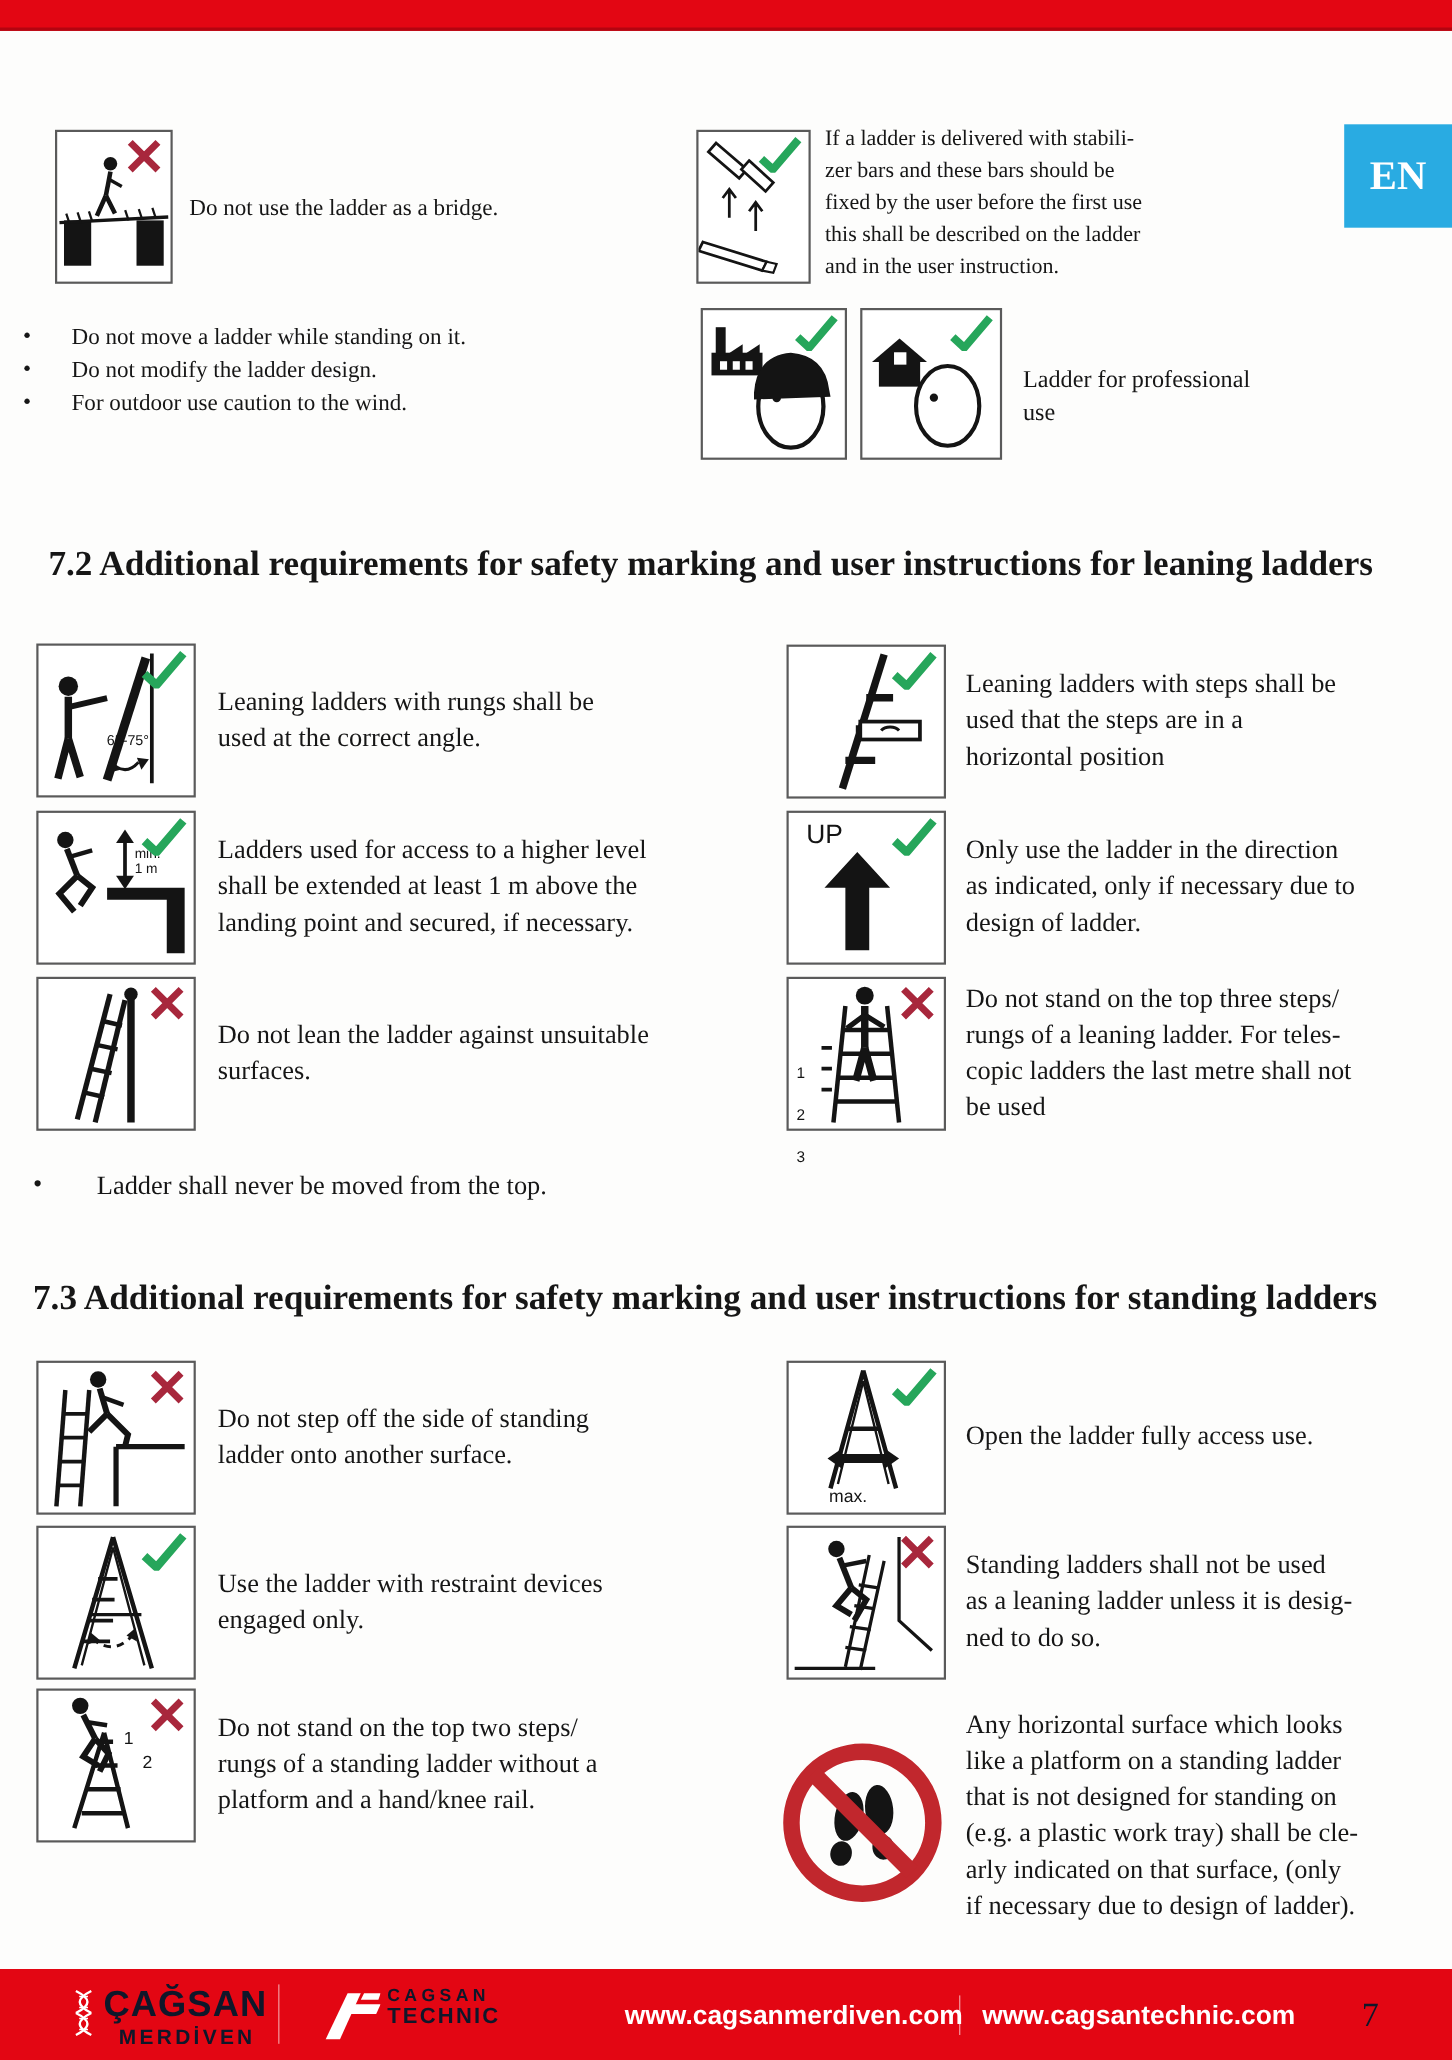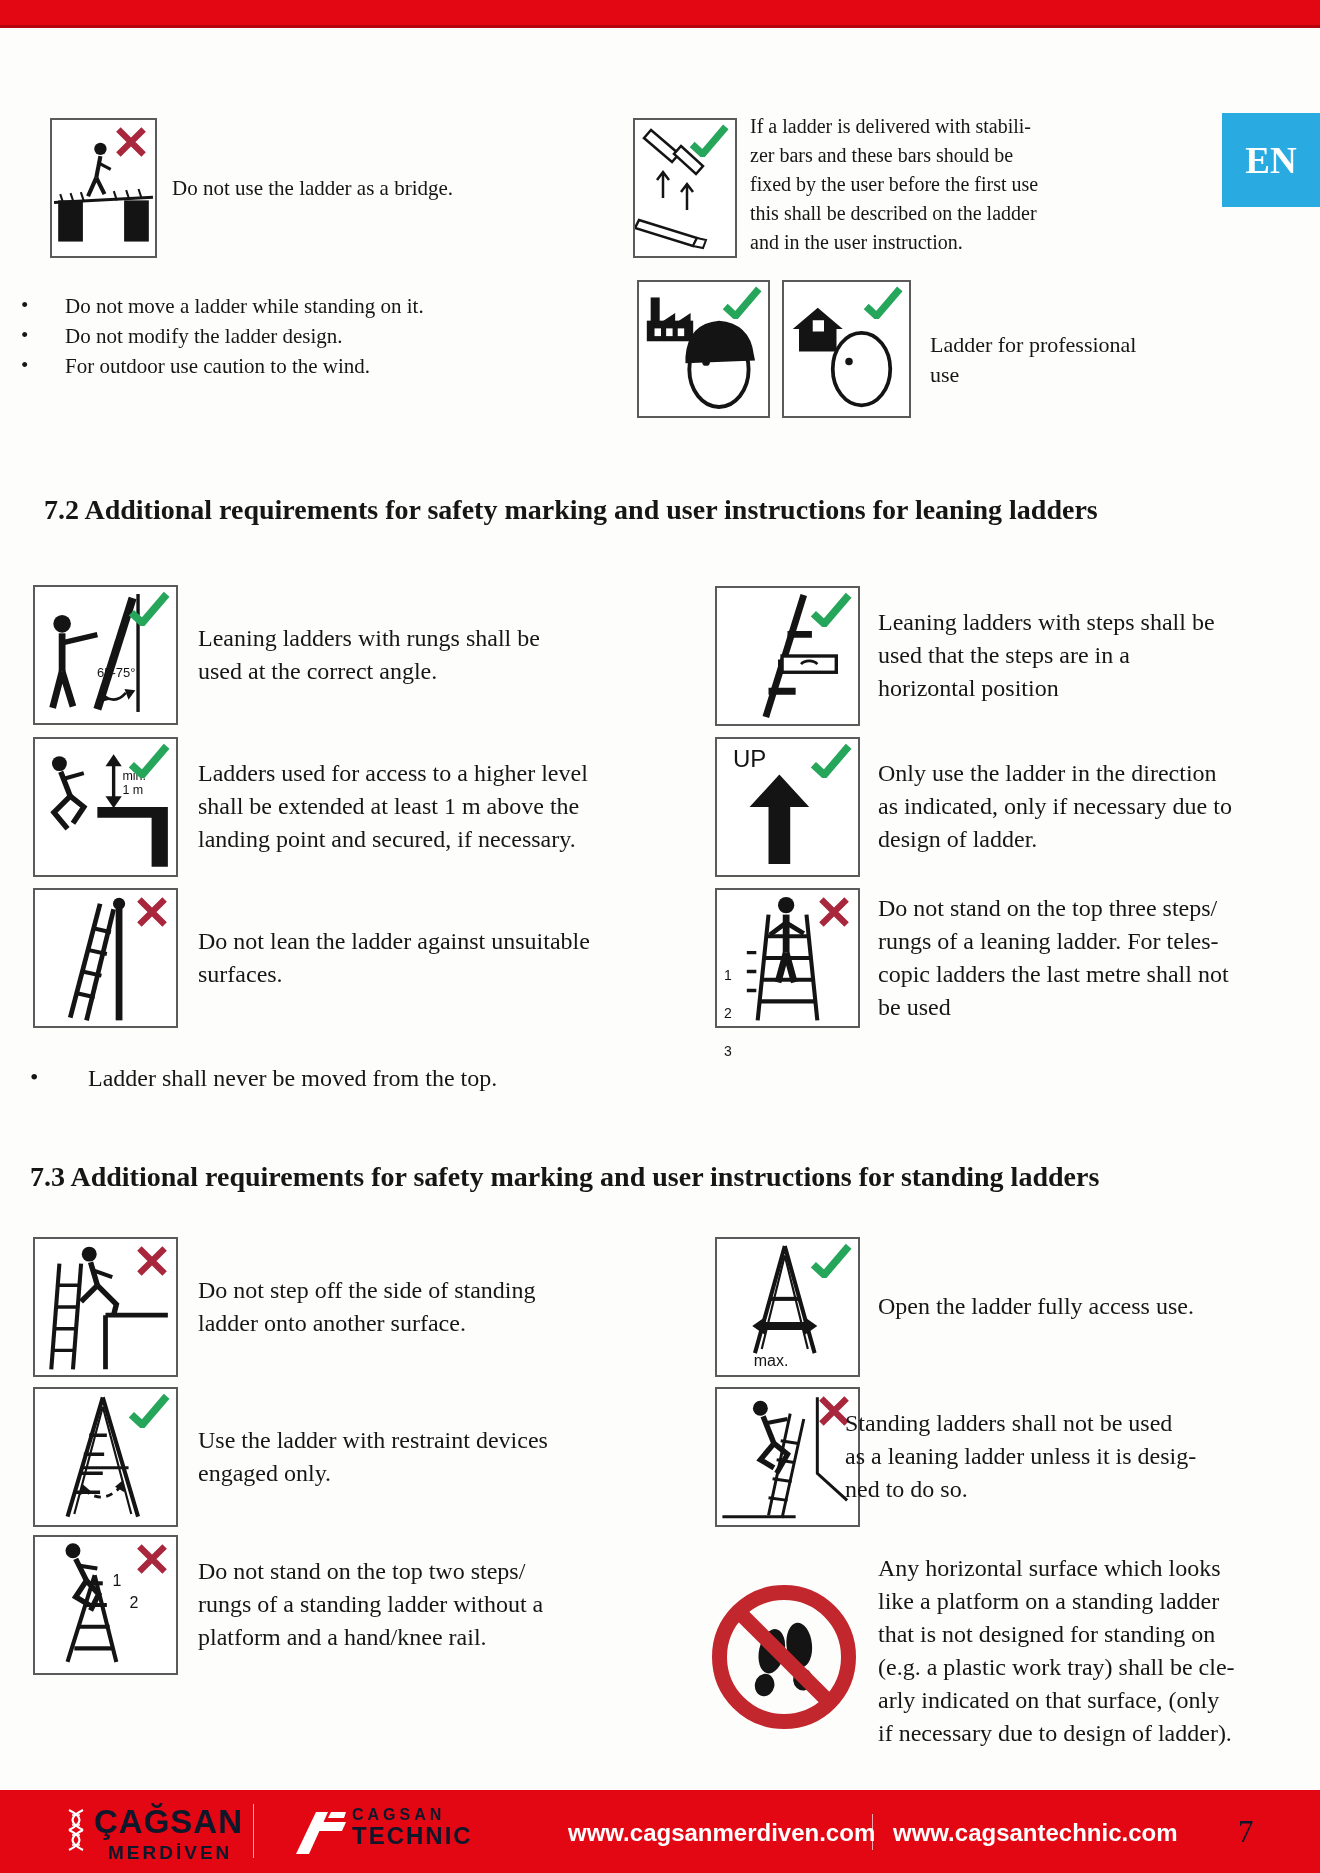--- a/index.html
+++ b/index.html
@@ -10,21 +10,21 @@
   .en-badge{left:1222px;top:113px;width:98px;height:94px;background:#29ABE2;color:#fff;
             display:flex;align-items:center;justify-content:center;font-size:37px;font-weight:bold;}
   .pbox{position:absolute;background:#fff;border:2px solid #5a5a5a;box-sizing:border-box;}
   .pict{position:absolute;left:0;top:0;width:100%;height:100%;}
   .mark{position:absolute;top:4px;right:6px;}
   .cap{white-space:pre-line;}
   .cap20{font-size:20px;line-height:29px;}
   .cap21{font-size:21px;line-height:30px;}
   .cap22{font-size:22px;line-height:30px;}
   .cap24{font-size:24px;line-height:33px;}
-  .heading{font-size:28px;font-weight:bold;white-space:nowrap;}
+  .heading{font-size:32px;font-weight:bold;white-space:nowrap;}
   .bullet-item{position:relative;padding-left:44px;}
   .bullet-item::before{content:"\2022";position:absolute;left:0;top:-1px;}
   .plabel{position:absolute;font-family:"Liberation Sans",sans-serif;font-weight:normal;
           color:#141414;white-space:pre-line;line-height:1.15;}
   .footer{left:0;top:1790px;width:1320px;height:83px;background:#E30613;}
   .fwhite{color:#0f172a;}
   .fsans{font-family:"Liberation Sans",sans-serif;}
   .f-url{font-family:"Liberation Sans",sans-serif;font-weight:bold;color:#fff;font-size:24px;}
   .fsep{position:absolute;width:1px;background:rgba(255,255,255,.65);}
 </style>
@@ -284,21 +284,21 @@
       <path d="M47 38 l13 2 M44 52 l13 2 M41 66 l14 2 M38 80 l14 2" stroke="#141414" stroke-width="2.2" fill="none"></path>
       <circle cx="32" cy="14" r="5.5" fill="#141414"></circle>
       <path d="M34 20 L42 40" stroke="#141414" stroke-width="4" fill="none"></path>
       <path d="M42 40 L32 52 L42 58 M42 40 L52 48 L44 62" stroke="#141414" stroke-width="4" fill="none"></path>
       <path d="M37 25 L52 22" stroke="#141414" stroke-width="3" fill="none"></path>
     </svg>
     <svg class="mark" width="36" height="36" viewBox="0 0 40 40">
       <path d="M6 6 L34 34 M34 6 L6 34" stroke="#A8273C" stroke-width="7" fill="none"></path>
     </svg>
   </div>
-  <div class="abs cap cap24" style="left:845px;top:1407px;width:430px;">Standing ladders shall not be used
+  <div class="abs cap cap24" style="left:878px;top:1407px;width:430px;">Standing ladders shall not be used
 as a leaning ladder unless it is desig-
 ned to do so.</div>
 
   <div class="pbox" style="left:33px;top:1535px;width:145px;height:140px;">
     <svg class="pict" viewBox="0 0 104 100">
       <path d="M44 28 L24 92 M44 28 L60 92" stroke="#141414" stroke-width="3" fill="none"></path>
       <path d="M40 34 h10" stroke="#141414" stroke-width="3" fill="none"></path>
       <path d="M37 50 h16 M33 66 h22 M29 82 h28" stroke="#141414" stroke-width="3" fill="none"></path>
       <circle cx="28" cy="10" r="5.5" fill="#141414"></circle>
       <path d="M30 16 L38 32" stroke="#141414" stroke-width="4" fill="none"></path>
@@ -346,21 +346,21 @@
     </div>
     <div class="fsep" style="left:253px;top:14px;height:54px;"></div>
 
     <svg class="abs" style="left:282px;top:20px;" width="64" height="44" viewBox="0 0 64 44">
       <polygon points="14,44 34,2 46,2 27,44" fill="#fff"></polygon>
       <polygon points="38,12 64,12 60,21 34,21" fill="#fff"></polygon>
       <polygon points="49,2 64,2 62,8 46,8" fill="#fff"></polygon>
     </svg>
     <div class="abs fwhite fsans" style="left:352px;top:16px;">
       <div style="font-size:16px;font-weight:bold;letter-spacing:4px;">CAGSAN</div>
-      <div style="font-size:24px;font-weight:bold;letter-spacing:2px;margin-top:-2px;">TECHNIC</div>
+      <div style="font-size:20px;font-weight:bold;letter-spacing:2px;margin-top:-2px;">TECHNIC</div>
     </div>
     <div class="abs f-url" style="left:568px;top:29px;">www.cagsanmerdiven.com</div>
     <div class="fsep" style="left:872px;top:24px;height:36px;"></div>
     <div class="abs f-url" style="left:893px;top:29px;">www.cagsantechnic.com</div>
     <div class="abs fwhite" style="left:1238px;top:24px;font-size:31px;">7</div>
   </div>
 
 </div>
 
 </body></html>

